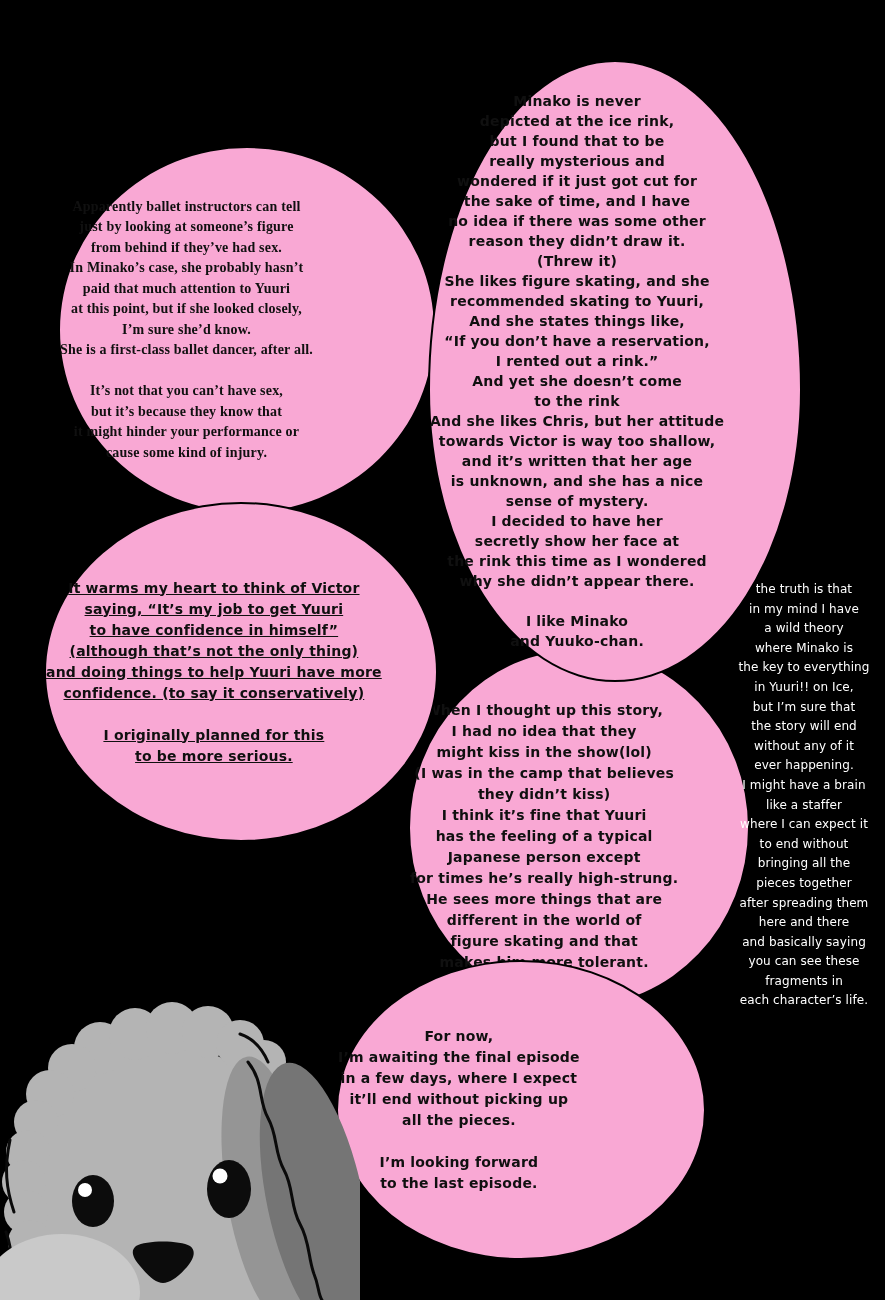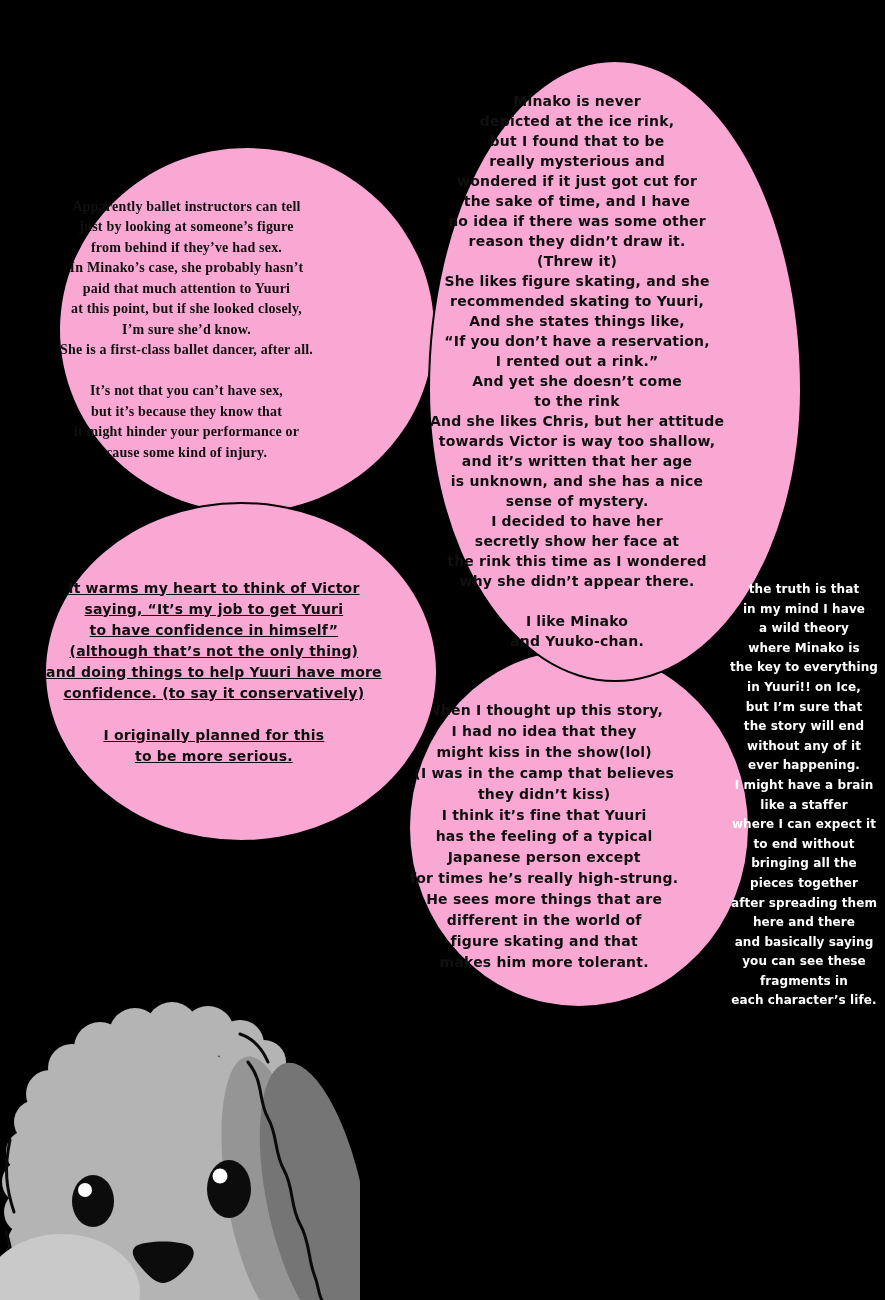--- a/index.html
+++ b/index.html
@@ -39,21 +39,21 @@
   .b4 { left: 408px; top: 648px; width: 342px; height: 360px; }
   .b4 .bubble-text { line-height: 21px; margin-top: 17px; }
   .b5 { left: 336px; top: 960px; width: 370px; height: 300px; }
   .b5 .bubble-text { line-height: 21px; }
   .margin-note {
     position: absolute;
     left: 724px;
     top: 580px;
     width: 160px;
     color: #ffffff;
-    font-weight: bold;
+    font-weight: normal;
     font-size: 12px;
     line-height: 19.6px;
     text-align: center;
     white-space: pre;
     letter-spacing: 0.1px;
   }
   .dog {
     position: absolute;
     left: 0;
     top: 1000px;
@@ -134,20 +134,30 @@
 saying, “It’s my job to get Yuuri
 to have confidence in himself”
 (although that’s not the only thing)
 and doing things to help Yuuri have more
 confidence. (to say it conservatively)
 
 I originally planned for this
 to be more serious.</div>
   </div>
 
+  <div class="bubble b5">
+    <div class="bubble-text">For now,
+I’m awaiting the final episode
+in a few days, where I expect
+it’ll end without picking up
+all the pieces.
+
+I’m looking forward
+to the last episode.</div>
+  </div>
 
   <div class="margin-note">the truth is that
 in my mind I have
 a wild theory
 where Minako is
 the key to everything
 in Yuuri!! on Ice,
 but I’m sure that
 the story will end
 without any of it

